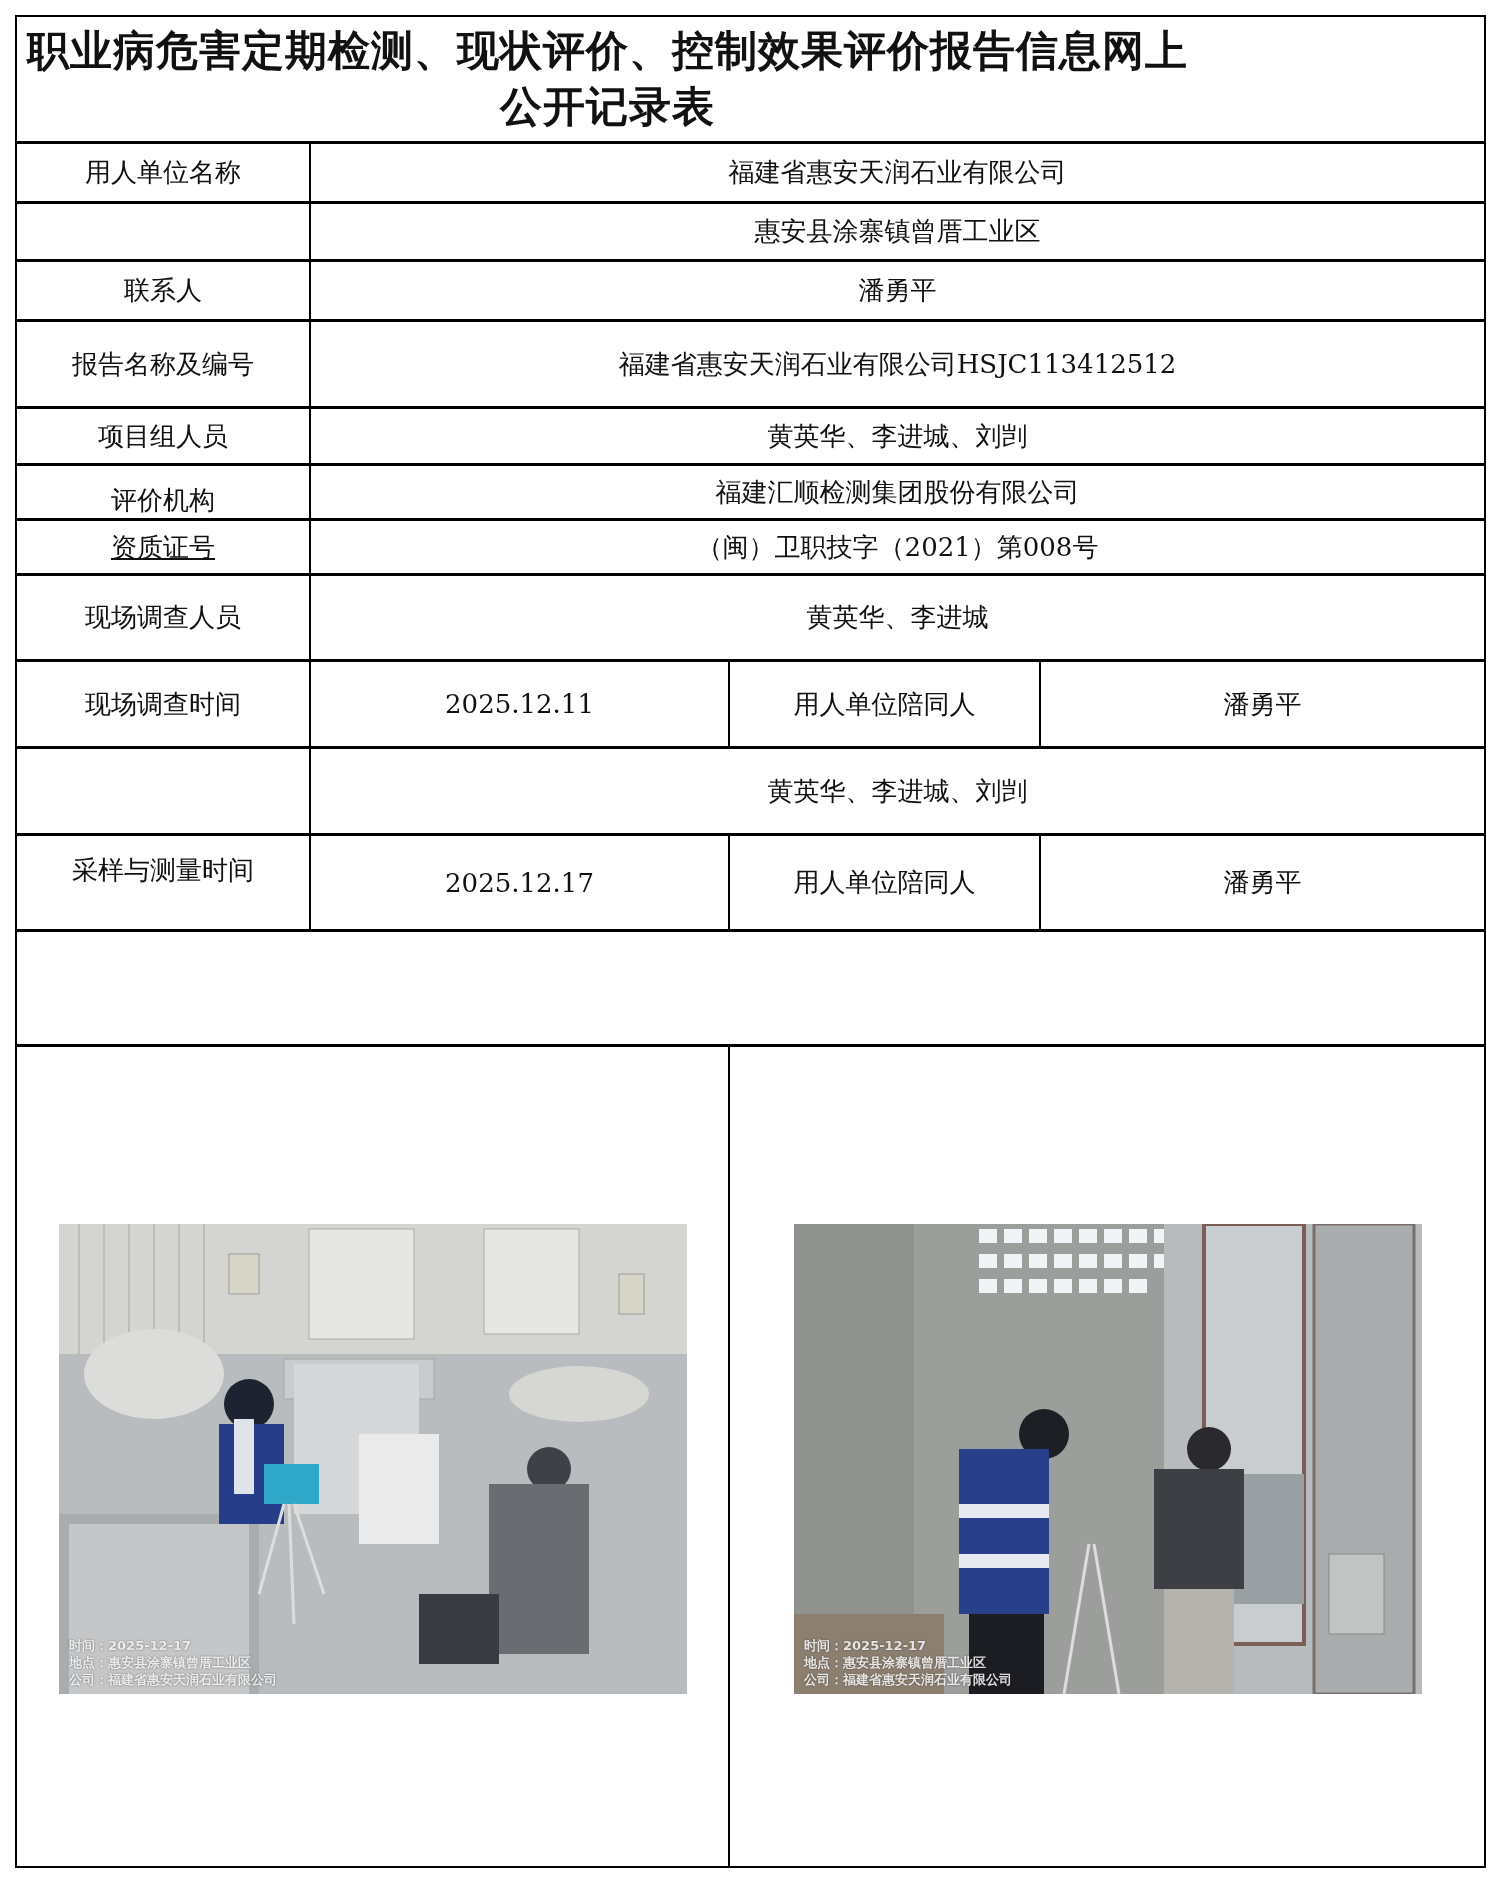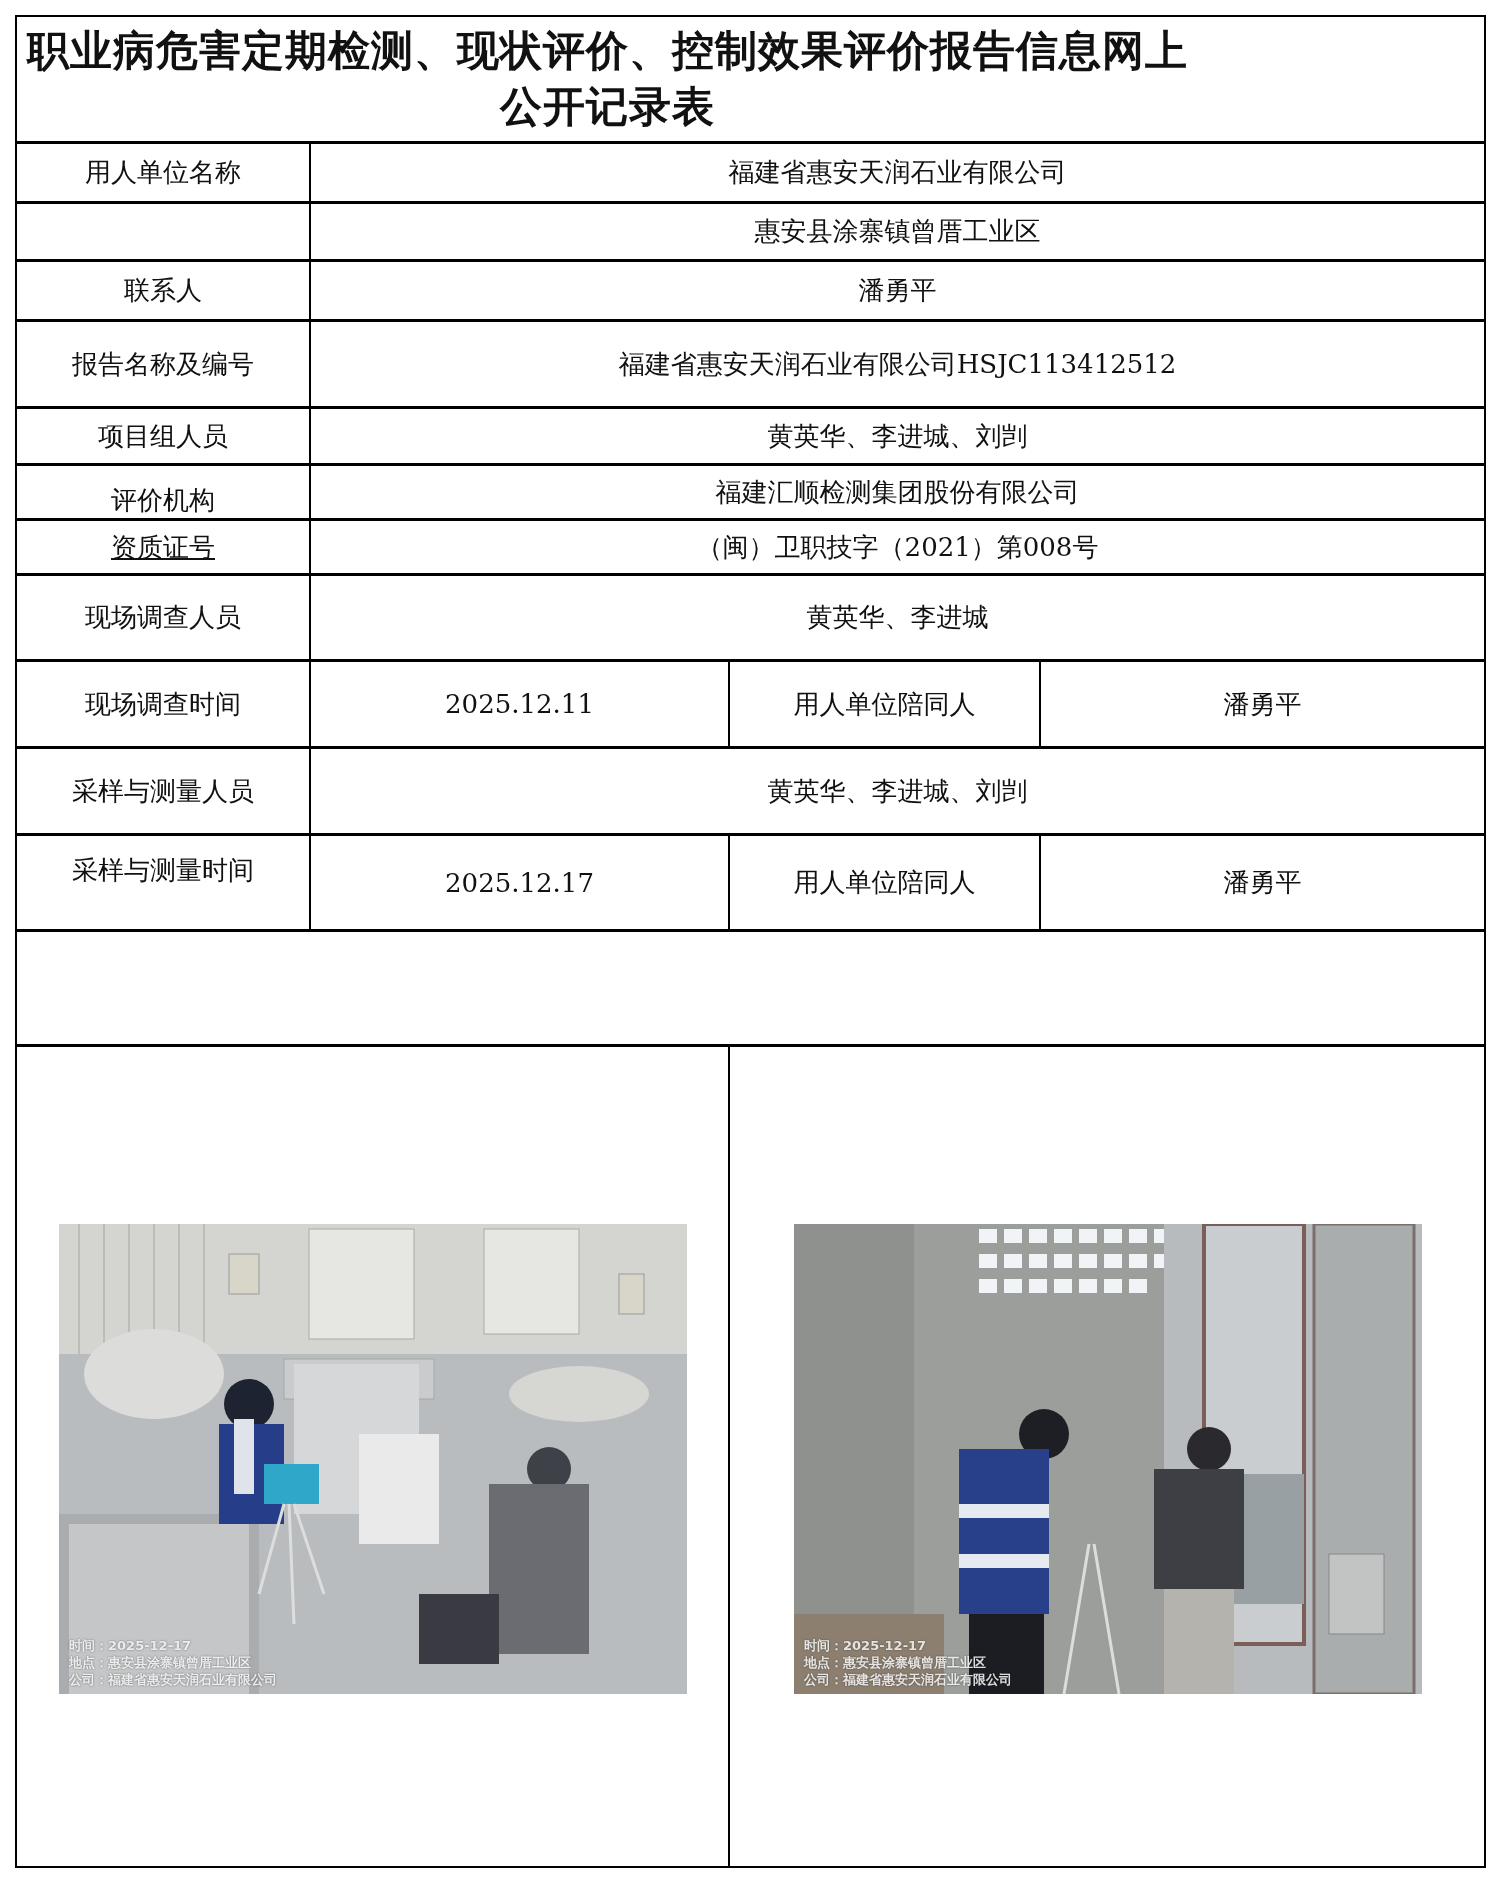--- a/index.html
+++ b/index.html
@@ -66,21 +66,20 @@
   <div class="cell" style="left:294px;top:504px;width:1173px;height:52px;">（闽）卫职技字（2021）第008号</div>
 
   <div class="cell" style="left:0;top:559px;width:292px;height:83px;">现场调查人员</div>
   <div class="cell" style="left:294px;top:559px;width:1173px;height:83px;">黄英华、李进城</div>
 
   <div class="cell" style="left:0;top:645px;width:292px;height:84px;">现场调查时间</div>
   <div class="cell" style="left:294px;top:645px;width:417px;height:84px;">2025.12.11</div>
   <div class="cell" style="left:713px;top:645px;width:309px;height:84px;">用人单位陪同人</div>
   <div class="cell" style="left:1024px;top:645px;width:443px;height:84px;">潘勇平</div>
 
-  <div class="cell" style="left:0;top:732px;width:292px;height:84px;">采样与测量人员</div>
   <div class="cell" style="left:294px;top:732px;width:1173px;height:84px;">黄英华、李进城、刘剀</div>
 
   <div class="cell" style="left:0;top:819px;width:292px;height:69px;">采样与测量时间</div>
   <div class="cell" style="left:294px;top:819px;width:417px;height:93px;">2025.12.17</div>
   <div class="cell" style="left:713px;top:819px;width:309px;height:93px;">用人单位陪同人</div>
   <div class="cell" style="left:1024px;top:819px;width:443px;height:93px;">潘勇平</div>
 
 
   <div class="photo" style="left:42px;top:1207px;width:628px;height:470px;">
     <svg width="628" height="470" viewBox="0 0 628 470">

